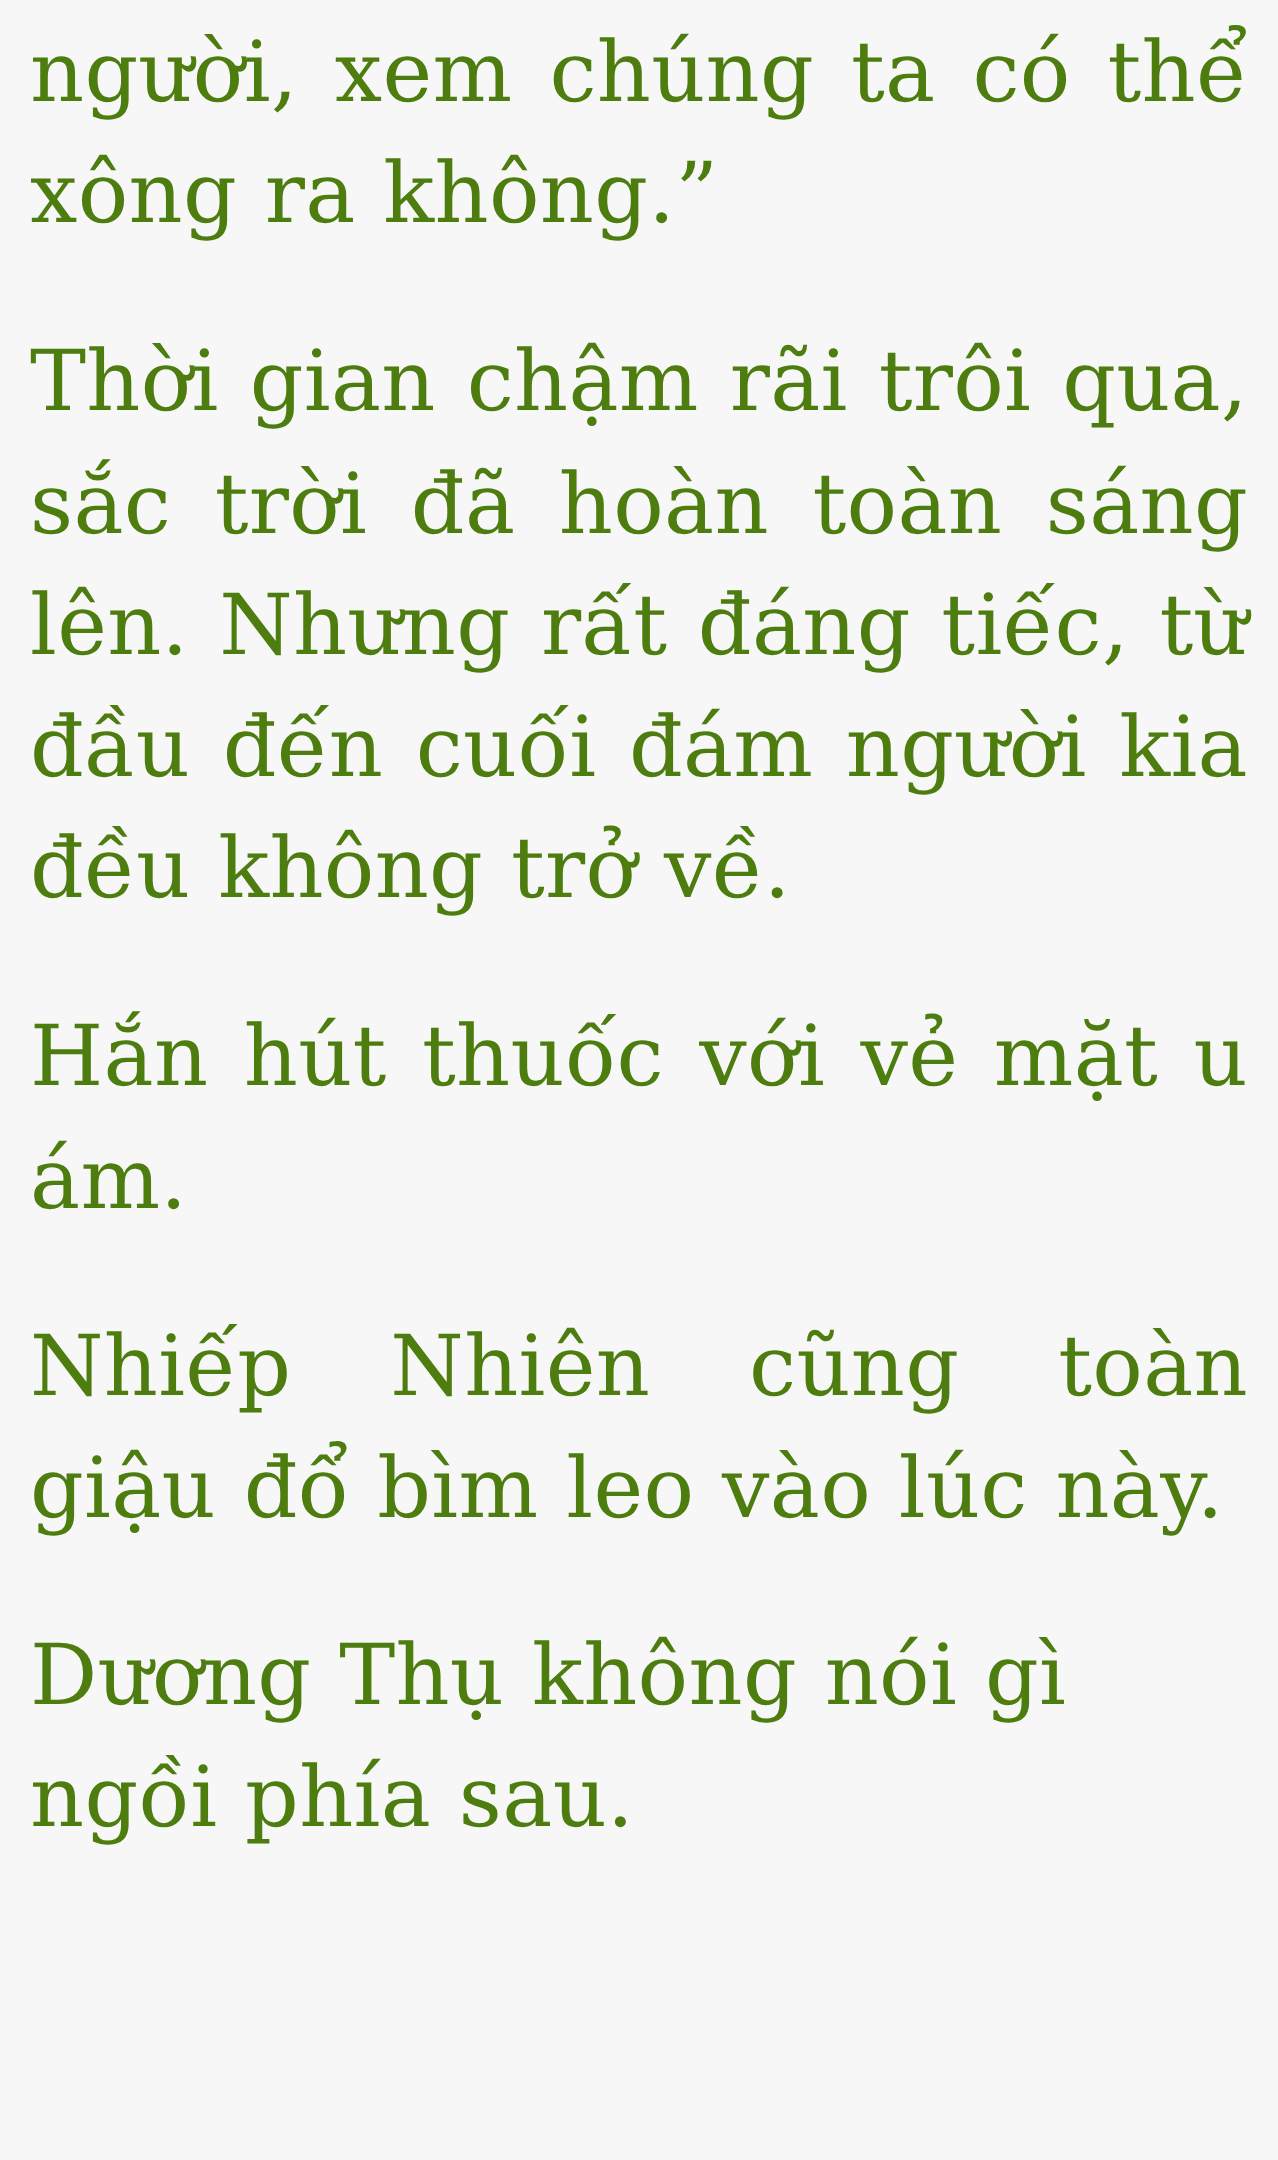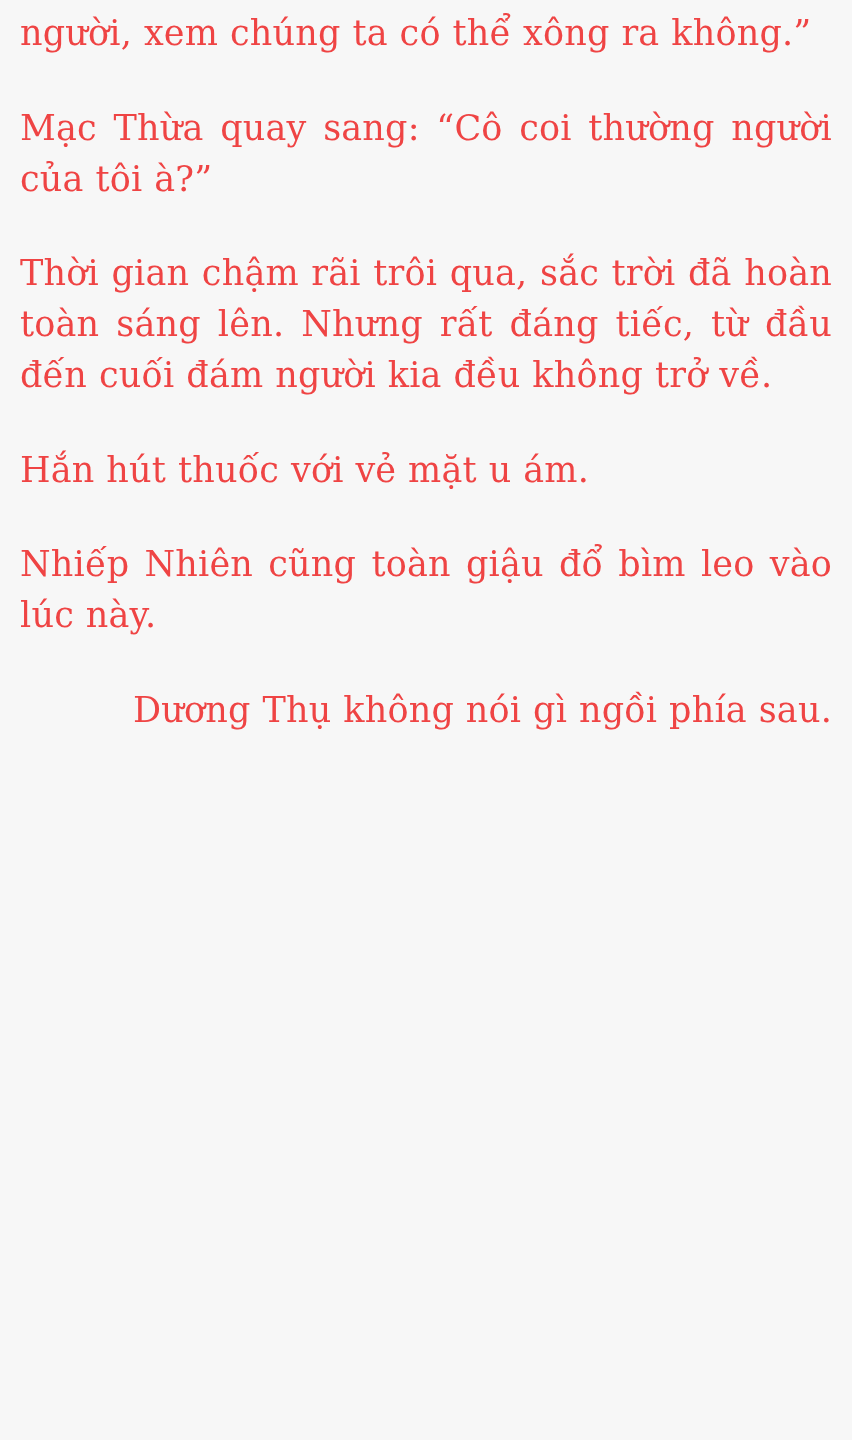--- a/index.html
+++ b/index.html
@@ -14,36 +14,35 @@
   }
   #reader {
     box-sizing: border-box;
     width: 852px;
     min-height: 1440px;
     padding: 8px 20px 20px 20px;
     background: #f7f7f7;
   }
   .para {
     margin: 0 0 44px 0;
-    font-size: 35px;
+    font-size: 56px;
     line-height: 1.45;
-    color: #ef4444;
+    color: #4d7c0f;
     text-align: justify;
     text-justify: inter-word;
     letter-spacing: 0.2px;
     word-spacing: 0.5px;
   }
   .para:last-child {
     margin-bottom: 0;
-    text-align: right;
+    text-align: left;
   }
 </style>
 </head>
 <body>
 
 <div id="reader">
   <p class="para">người, xem chúng ta có thể xông ra không.”</p>
-  <p class="para">Mạc Thừa quay sang: “Cô coi thường người của tôi à?”</p>
   <p class="para">Thời gian chậm rãi trôi qua, sắc trời đã hoàn toàn sáng lên. Nhưng rất đáng tiếc, từ đầu đến cuối đám người kia đều không trở về.</p>
   <p class="para">Hắn hút thuốc với vẻ mặt u ám.</p>
   <p class="para">Nhiếp Nhiên cũng toàn giậu đổ bìm leo vào lúc này.</p>
   <p class="para">Dương Thụ không nói gì ngồi phía sau.</p>
 </div>
 
 </body></html>

